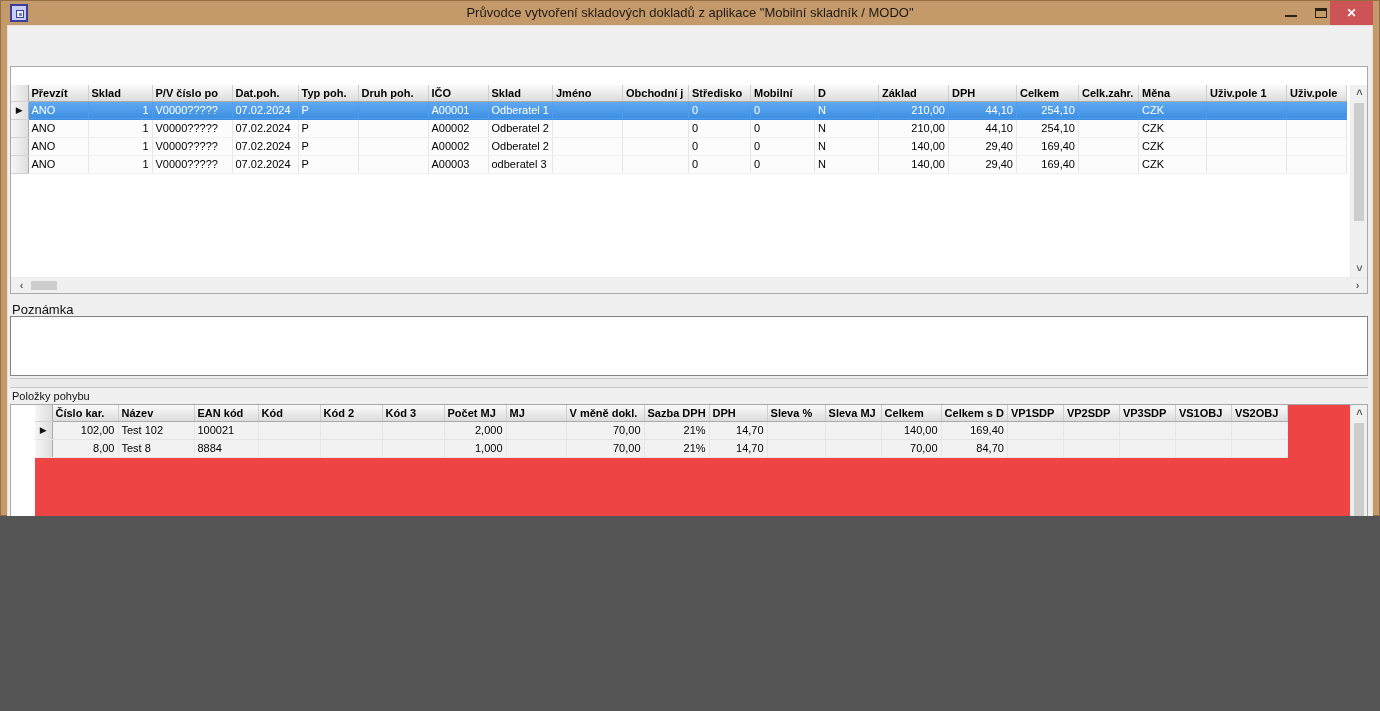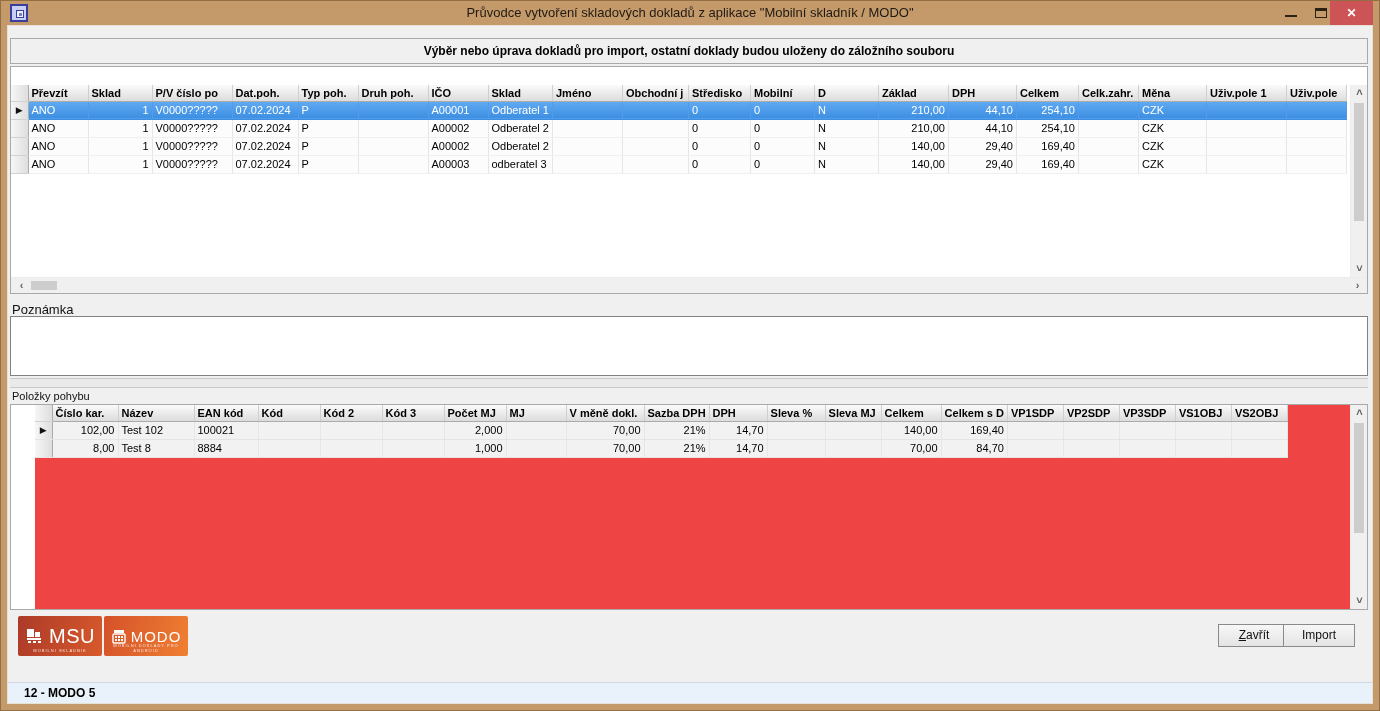--- a/index.html
+++ b/index.html
@@ -1,17 +1,17 @@
 <!DOCTYPE html>
 <html style="--titlebar: #c49a6b; --close-button: #cd5456; --selection-light: #60aaf3; --selection-dark: #3d8ee1; --status-hint-bg: #dde7f1; --status-context-bg: #e9f1fa; --msu-from: #ab3a28; --msu-to: #d85a2c; --modo-from: #d5512a; --modo-to: #ef8032;"><head>
 <meta charset="utf-8">
 <style>
   * { margin:0; padding:0; box-sizing:border-box; }
   body { font-family:"Liberation Sans", sans-serif; background:#555; }
-  .window { position:relative; width:1380px; height:711px; background:var(--titlebar,#c49a6b);
+  .window { position:relative; width:1380px; height:516px; background:var(--titlebar,#c49a6b);
             box-shadow: inset 0 0 0 1px rgba(90,60,20,.45); overflow:hidden; }
 
   
   .titlebar { position:absolute; left:0; top:0; width:1380px; height:26px; }
   .app-icon { position:absolute; left:10px; top:4px; width:18px; height:18px;
               background:#c9cff2; border:2px solid #3a3f9e; }
   .app-icon .inner { position:absolute; right:2px; bottom:2px; width:8px; height:8px;
               background:#eef0fc; border:1px solid #3a3f9e; }
   .app-icon .dot { position:absolute; right:4px; bottom:4px; width:3px; height:3px; background:#7a80c8; }
   .title-text { position:absolute; left:0; right:0; top:0; height:26px; line-height:26px;
@@ -130,23 +130,20 @@
     <div class="btn-max">
       <span class="glyph"></span>
     </div>
     <div class="btn-close">
       <span>✕</span>
     </div>
   </div>
 
   <div class="content">
 
-    <div class="instruction-panel">
-      <span>Výběr nebo úprava dokladů pro import, ostatní doklady budou uloženy do záložního souboru</span>
-    </div>
 
     <div class="grid-panel">
       <div class="grid-zone1" id="documents-host">
           <table class="grid">
             <colgroup>
               <col style="width: 17px;">
               <col style="width: 60px;">
               <col style="width: 64px;">
               <col style="width: 80px;">
               <col style="width: 66px;">

